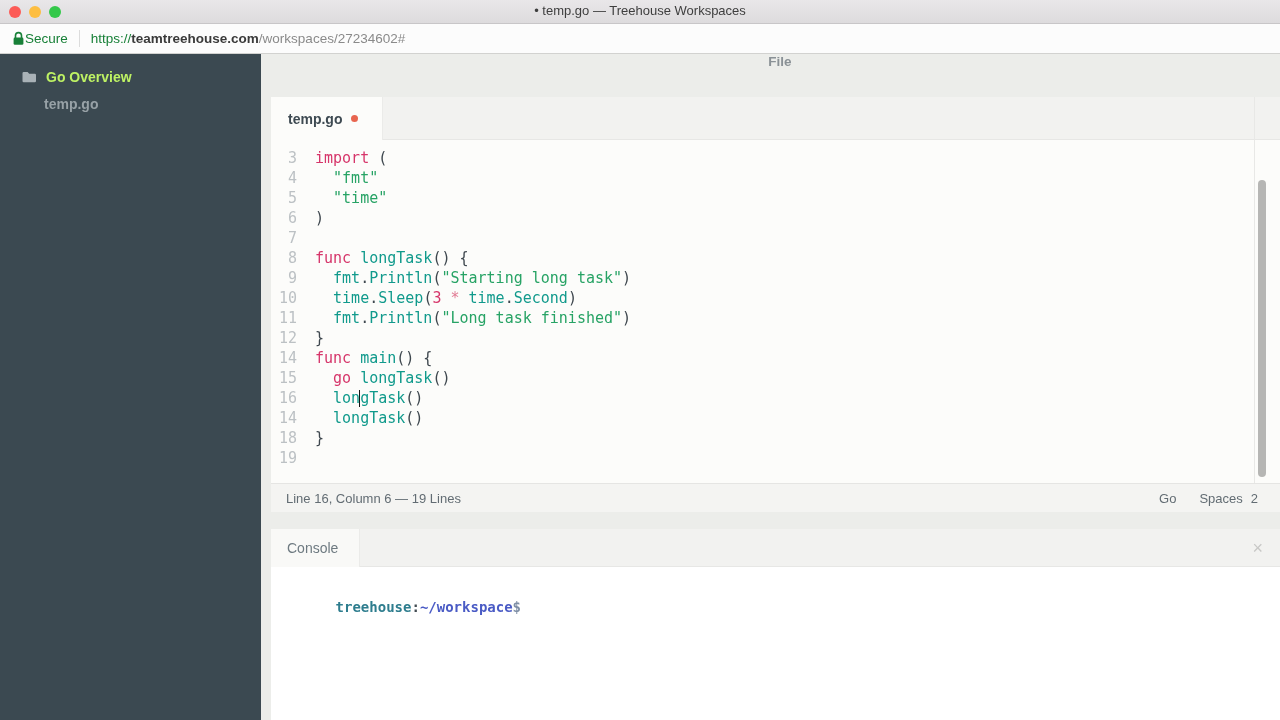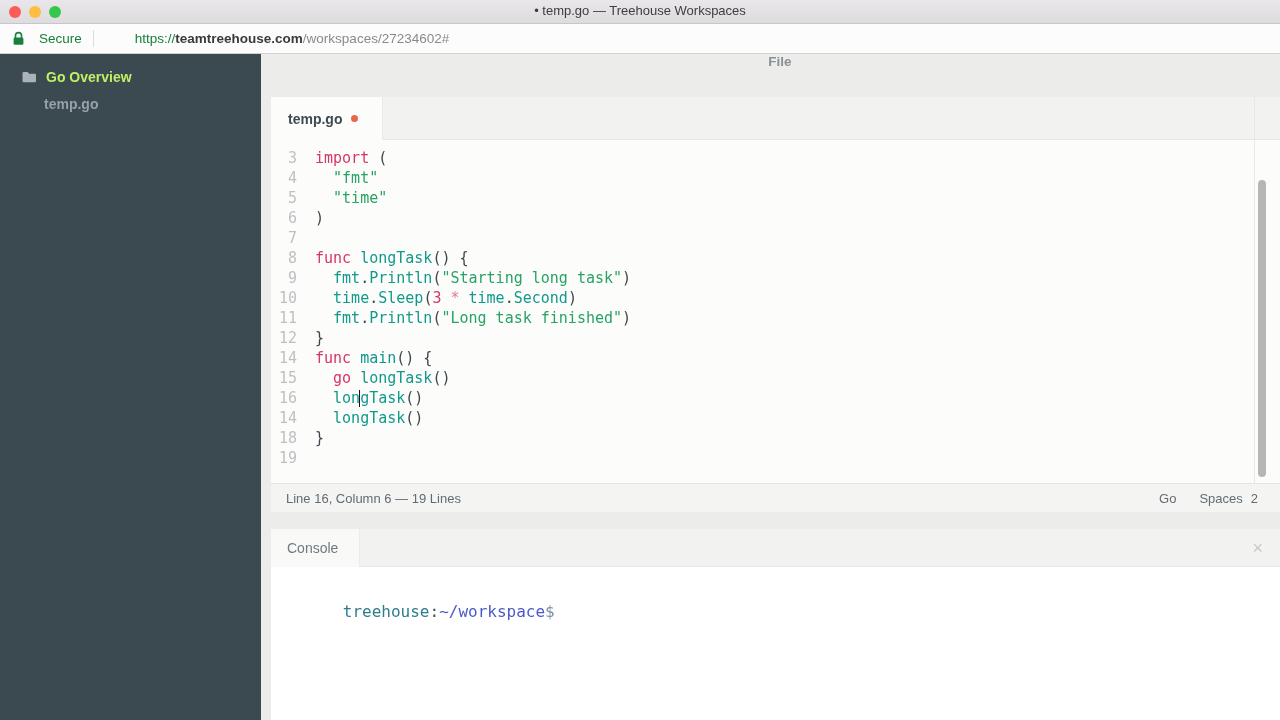--- a/index.html
+++ b/index.html
@@ -21,23 +21,23 @@
   .light.red { background:#FC5B57; }
   .light.yellow { background:#FDBE41; }
   .light.green { background:#34C84A; }
 
   
   .urlbar {
     position:absolute; top:24px; left:0; right:0; height:30px;
     background:#FCFCFC; border-bottom:1px solid #D2D2D0;
     display:flex; align-items:center; padding:0 12px; font-size:13.5px;
   }
-  .secure { display:flex; align-items:center; gap:14px; color:var(--secure);text-align:right; }
+  .secure { display:flex; align-items:center; gap:0; color:var(--secure);text-align:right; }
   .url-divider { width:1px; height:17px; background:#DCDCDC; margin:0 11px; }
-  .url-field { display:flex; align-items:center; white-space:pre;margin-left:30px; }
+  .url-field { display:flex; align-items:center; white-space:pre; }
   .url-scheme { color:var(--secure); }
   .url-domain { color:#3A3A3A; font-weight:bold; }
   .url-path { color:#8A8A8A; }
 
   
   .sidebar { position:absolute; top:54px; left:0; width:261px; bottom:0; background:#3B4951; }
   .side-row1 {
     display:flex; align-items:center; gap:9px; margin:15px 0 0 22px;
     color:#bef264; font-weight:bold; font-size:14px;
   }
@@ -101,21 +101,21 @@
   .console-tab {
     width:89px; height:38px; background:#F9F9F7; border-right:1px solid #EBEBE9;
     display:flex; align-items:center; padding-left:16px; font-size:14px; color:#6E7A81;
   }
   .console-close {
     position:absolute; right:17px; top:50%; transform:translateY(-50%);
     color:#C8C8C6; font-size:18px; line-height:1; cursor:default;
   }
   .console-body {
     position:absolute; top:38px; left:0; right:0; bottom:0;
-    font-family:"DejaVu Sans Mono", monospace; font-size:16px; font-weight:normal;
+    font-family:"DejaVu Sans Mono", monospace; font-size:14px; font-weight:bold;
     padding:16px 0 0 14px; white-space:pre;
   }
   .pr-user { color:var(--prompt-user); }
   .pr-colon { color:var(--prompt-colon); }
   .pr-path { color:var(--prompt-path); }
   .pr-symbol { color:var(--prompt-symbol); }
 </style>
 </head>
 <body>
 

